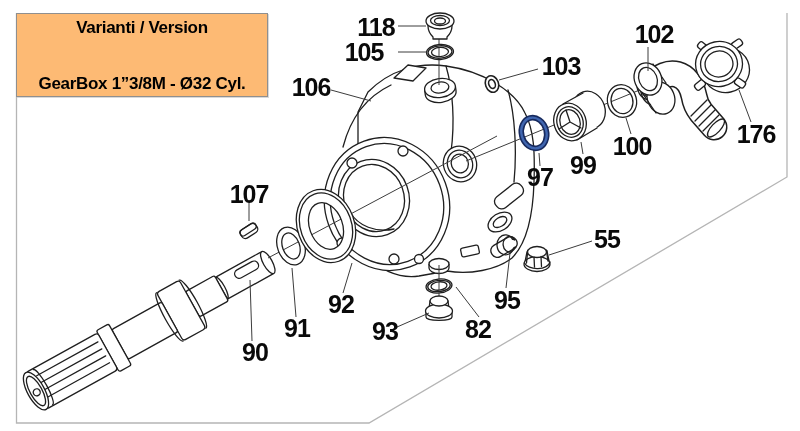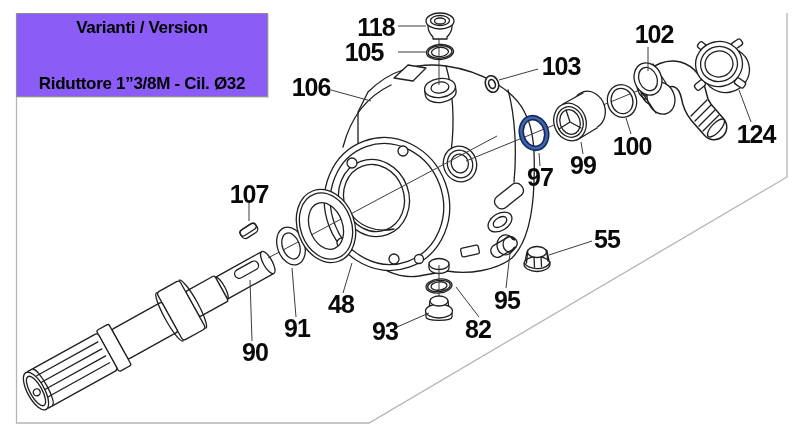--- a/index.html
+++ b/index.html
@@ -1,19 +1,19 @@
 <!DOCTYPE html>
 <html><head>
 <meta charset="utf-8">
 <style>
   html,body{margin:0;padding:0;background:#fff;}
   .stage{position:relative;width:800px;height:431px;background:#fff;overflow:hidden;
          font-family:"Liberation Sans",sans-serif;}
   .stage svg{position:absolute;left:0;top:0;}
-  .vbox{position:absolute;left:16px;top:13px;width:250px;height:82px;background:#8b5cf6;
+  .vbox{position:absolute;left:16px;top:13px;width:250px;height:82px;background:#fdba74;
         border:1px solid #8f8f8f;box-shadow:1px 1px 0 #d9d9d9;
         display:flex;flex-direction:column;justify-content:center;text-align:center;
         font-weight:bold;color:#000;font-size:17px;line-height:25px;letter-spacing:-0.3px;gap:31px;}
   .plabel{position:absolute;transform:translate(-50%,-50%);font-weight:bold;font-size:25px;
           color:#0a0a0a;letter-spacing:-1px;white-space:nowrap;}
   .ln{stroke:#1f1f1f;stroke-width:1.3;fill:none;stroke-linecap:round;stroke-linejoin:round;}
   .wh{stroke:#1f1f1f;stroke-width:1.3;fill:#fff;stroke-linejoin:round;}
   .thin{stroke:#3c3c3c;stroke-width:1;fill:none;}
   .frame{stroke:#b5b5b5;stroke-width:1.3;fill:none;}
   .donut{stroke:#1f1f1f;stroke-width:1.3;fill:#fff;fill-rule:evenodd;}
@@ -235,33 +235,33 @@
       <path class="thin" d="M499,80 L538,69"></path>
       <path class="thin" d="M398,26 L426,26"></path>
       <path class="thin" d="M398,52 L427,52"></path>
       <path class="thin" d="M331,90 L371,101"></path>
       <path class="thin" d="M249,200 L249,221"></path>
     </g>
   </svg>
 
   <div class="vbox">
     <div>Varianti / Version</div>
-    <div>Riduttore 1”3/8M - Cil. Ø32</div>
+    <div>GearBox 1”3/8M - Ø32 Cyl.</div>
   </div>
 
   <div class="plabel" style="left:255px;top:352px">90</div>
   <div class="plabel" style="left:297px;top:328px">91</div>
-  <div class="plabel" style="left:341px;top:304px">48</div>
+  <div class="plabel" style="left:341px;top:304px">92</div>
   <div class="plabel" style="left:385px;top:331px">93</div>
   <div class="plabel" style="left:478px;top:329px">82</div>
   <div class="plabel" style="left:507px;top:300px">95</div>
   <div class="plabel" style="left:607px;top:239px">55</div>
   <div class="plabel" style="left:540px;top:177px">97</div>
   <div class="plabel" style="left:583px;top:165px">99</div>
   <div class="plabel" style="left:632px;top:146px">100</div>
-  <div class="plabel" style="left:756px;top:134px">124</div>
+  <div class="plabel" style="left:756px;top:134px">176</div>
   <div class="plabel" style="left:654px;top:34px">102</div>
   <div class="plabel" style="left:561px;top:66px">103</div>
   <div class="plabel" style="left:376px;top:27px">118</div>
   <div class="plabel" style="left:364px;top:52px">105</div>
   <div class="plabel" style="left:311px;top:87px">106</div>
   <div class="plabel" style="left:249px;top:194px">107</div>
 </div>
 
 </body></html>

